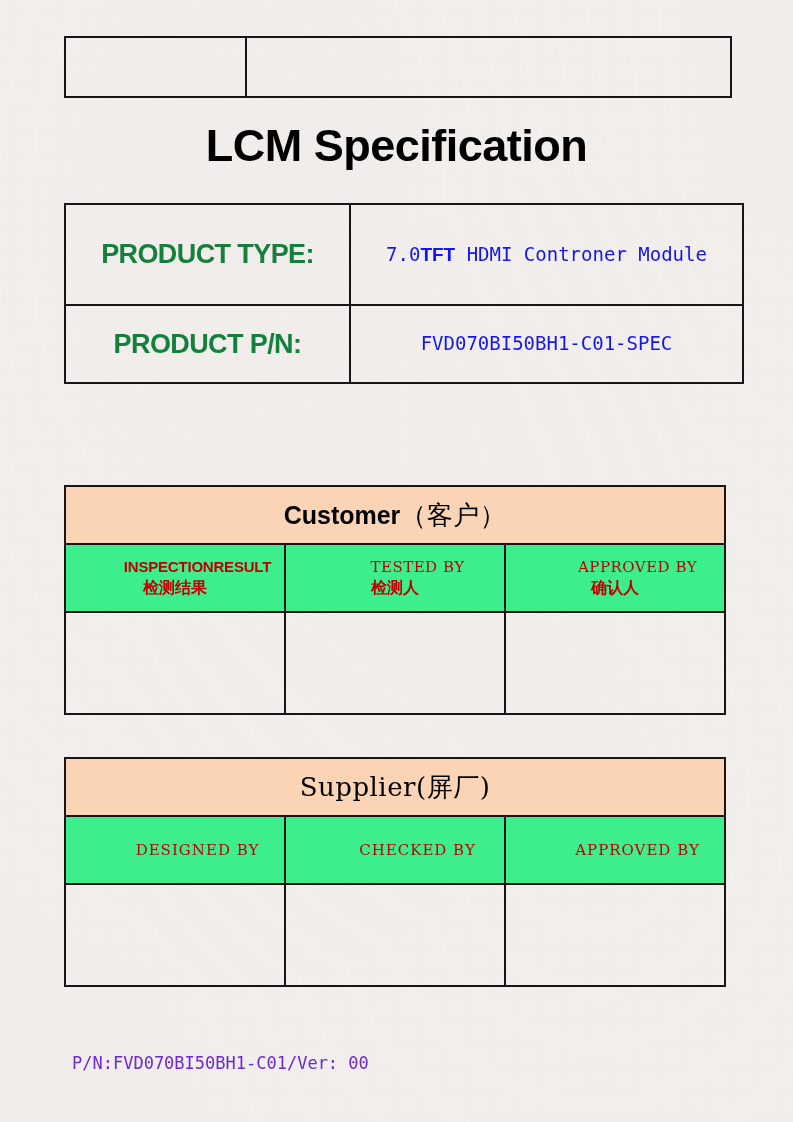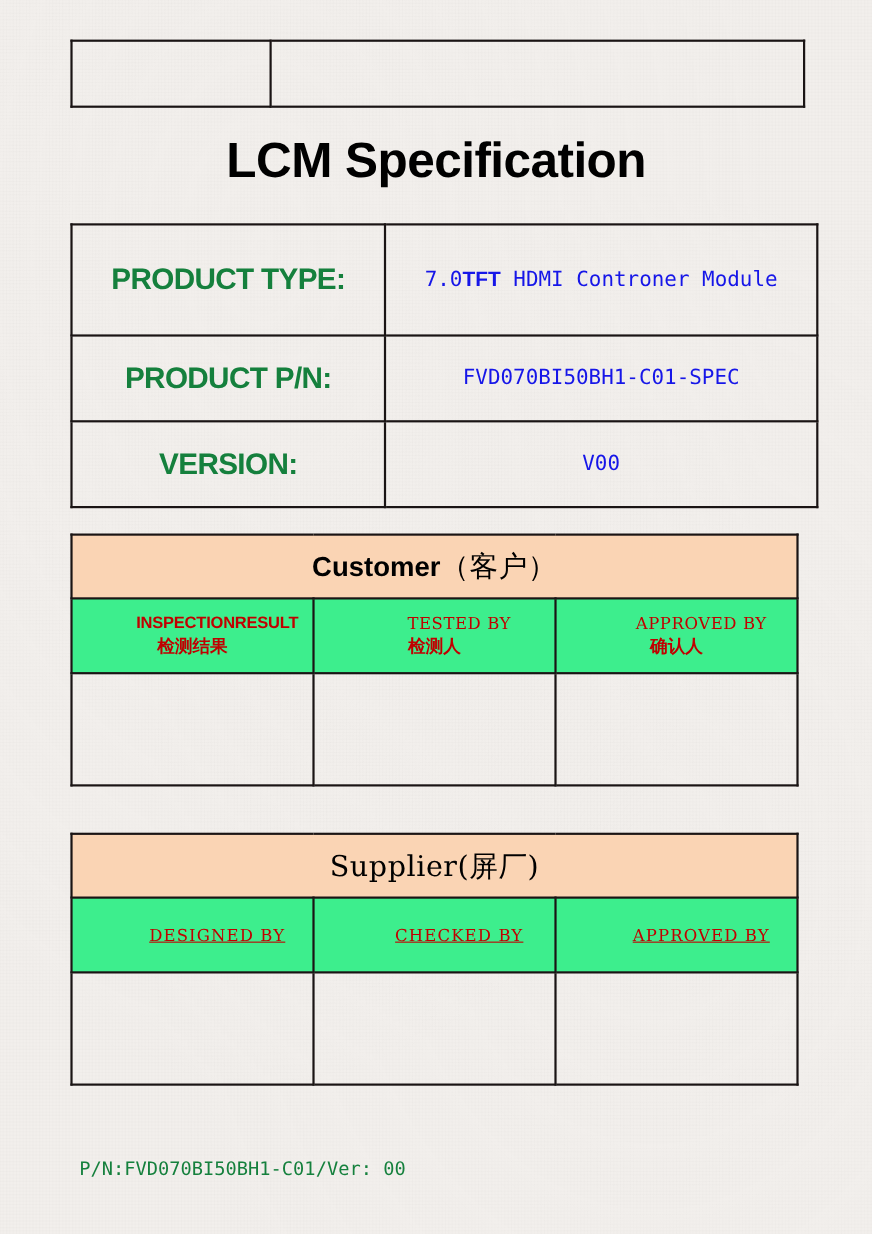--- a/index.html
+++ b/index.html
@@ -161,29 +161,28 @@
   }
   .col-head-cn {
     font-family: "DejaVu Serif", "Liberation Serif", serif;
     font-weight: bold;
     font-size: 16px;
     display: block;
   }
   #supplier-table td.col-head .col-head-en {
     font-size: 15px;
     letter-spacing: 1px;
-    text-decoration: underline;
   }
 
   
   #footer-pn {
     position: absolute;
     left: 72px;
     top: 1053px;
-    color: #15803d;
+    color: #6d28d9;
     font-family: "DejaVu Sans Mono", "Liberation Mono", monospace;
     font-size: 17px;
     letter-spacing: 0px;
   }
 </style>
 </head>
 <body>
 
 <div class="paper-texture"></div>
 
@@ -203,24 +202,20 @@
   <table class="doc-table" id="product-table">
     <tbody>
         <tr class="type-row">
       <td class="label-cell">PRODUCT TYPE:</td>
       <td class="value-cell"><span>7.0</span><span class="tft-bold">TFT</span><span> HDMI Controner Module</span></td>
     </tr>
     <tr>
       <td class="label-cell">PRODUCT P/N:</td>
       <td class="value-cell">FVD070BI50BH1-C01-SPEC</td>
     </tr>
-    <tr>
-      <td class="label-cell">VERSION:</td>
-      <td class="value-cell">V00</td>
-    </tr>
   </tbody>
     </table>
 
   <table class="doc-table sig-table" id="customer-table">
     <tbody>
         <tr>
       <td class="band-head" colspan="3"><span class="band-title-sans">Customer</span><span class="band-title-serif cjk-serif">（客户）</span></td>
     </tr>
     <tr>
       <td class="col-head col-1">

